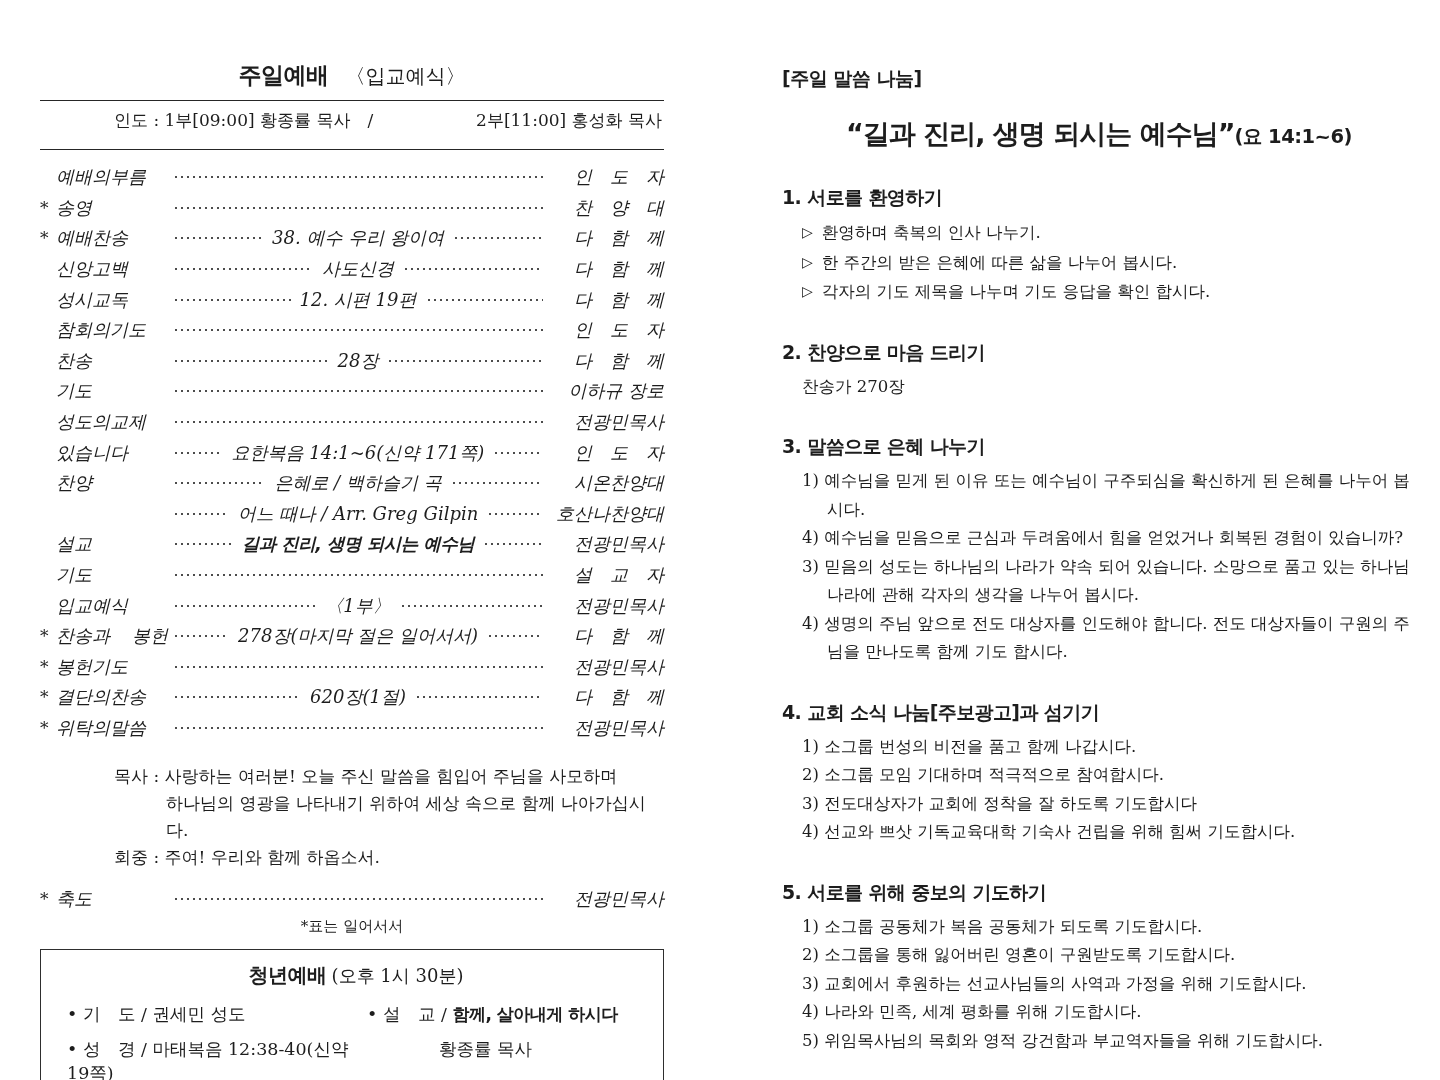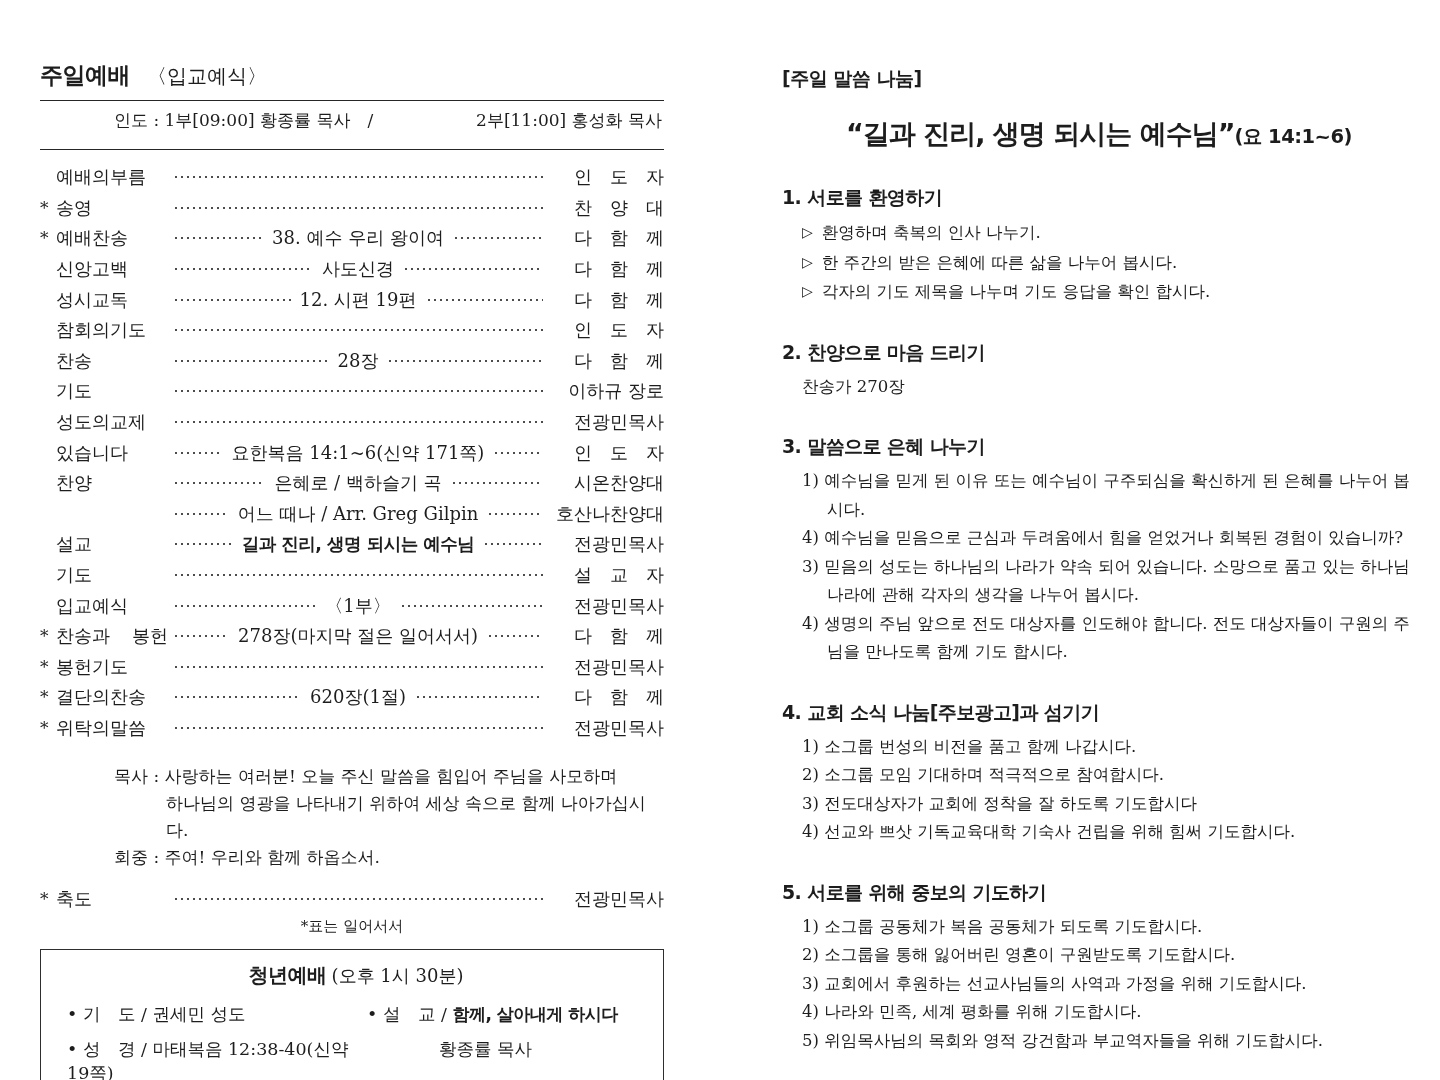--- a/index.html
+++ b/index.html
@@ -5,28 +5,28 @@
   html,body{margin:0;padding:0;}
   body{
     width:1440px;height:1080px;background:#ffffff;color:#1d1d1d;
     font-family:"DejaVu Serif","Liberation Serif",serif;
     -webkit-font-smoothing:antialiased;overflow:hidden;
   }
   .page{position:relative;width:1440px;height:1080px;}
 
   
   .left-col{position:absolute;left:40px;top:60px;width:624px;}
-  .lt-head{display:flex;align-items:baseline;gap:17px;}
+  .lt-head{display:flex;align-items:baseline;gap:17px;justify-content:center;}
   .lt-title{font-family:"DejaVu Sans","Liberation Sans",sans-serif;font-weight:800;font-size:23px;letter-spacing:-0.5px;}
   .lt-sub{font-size:20px;}
   .rule{border-top:1.6px solid #262626;margin-top:9px;}
   .conductor{display:flex;justify-content:space-between;align-items:flex-start;
     font-size:17px;padding:8px 2px 8px 74px;}
   .rows{margin-top:12px;}
-  .order-row{display:flex;align-items:center;height:30.6px;font-size:18px;}
+  .order-row{display:flex;align-items:center;height:30.6px;font-size:18px;font-style:italic;}
   .star{width:16px;flex:none;font-size:17px;color:#222;}
   .o-label{display:inline-block;width:112px;flex:none;text-align:justify;text-align-last:justify;letter-spacing:0;}
   .dots{flex:1 1 auto;align-self:center;height:16px;margin:0 5px;
     background-image:radial-gradient(circle,#4c4c4c 1.05px,rgba(0,0,0,0) 1.45px);
     background-size:6px 16px;background-repeat:repeat-x;background-position:left center;}
   .o-center{flex:none;padding:0 4px;white-space:nowrap;}
   .o-center.c-bold{font-family:"DejaVu Sans","Liberation Sans",sans-serif;font-weight:800;font-size:17.5px;letter-spacing:-0.5px;}
   .o-right{width:116px;flex:none;text-align:right;white-space:pre;}
   .pastor{margin:20px 0 0 74px;font-size:17px;line-height:27px;}
   .pastor .cont{padding-left:52px;}

